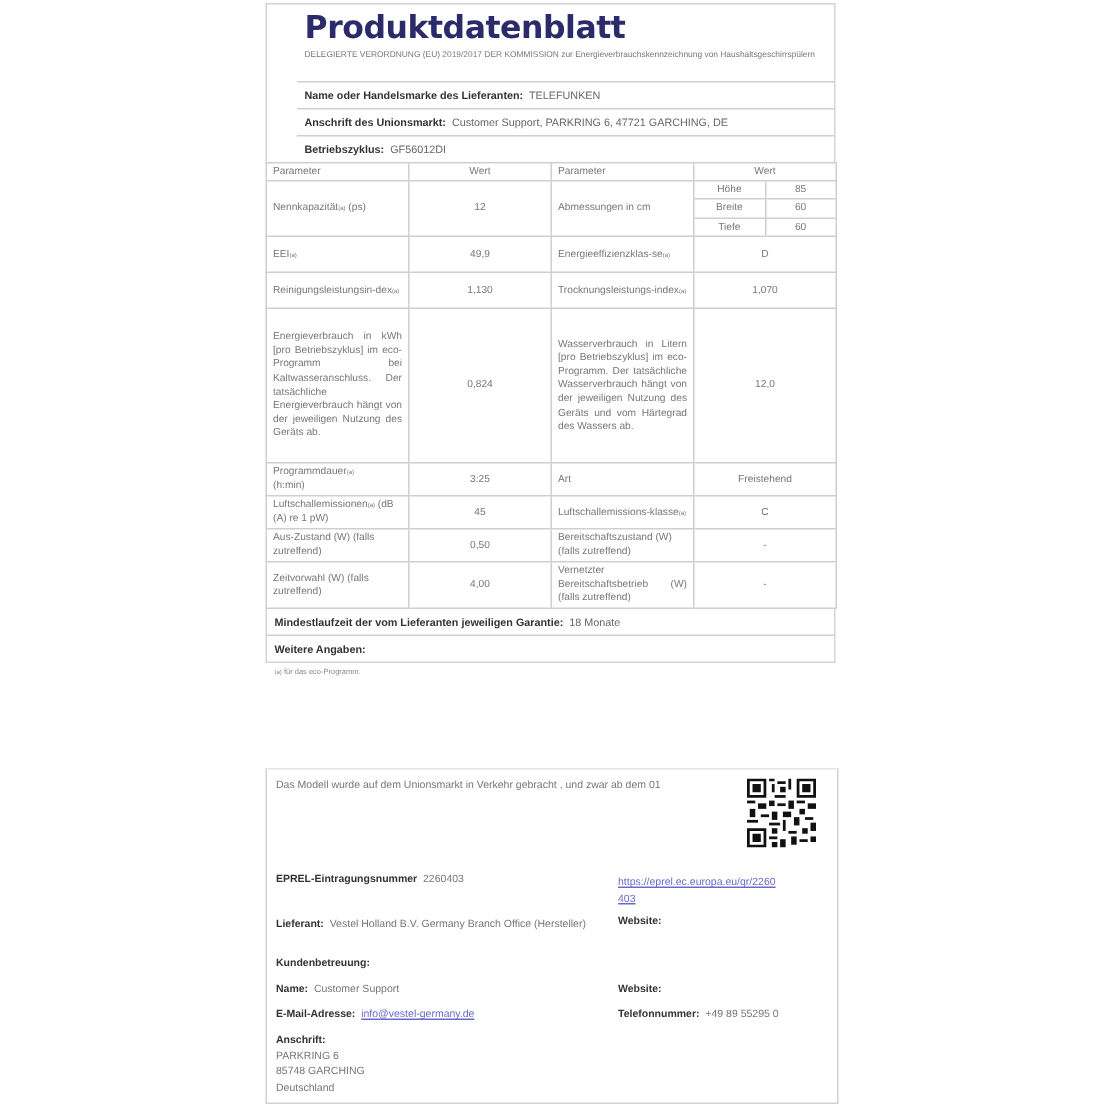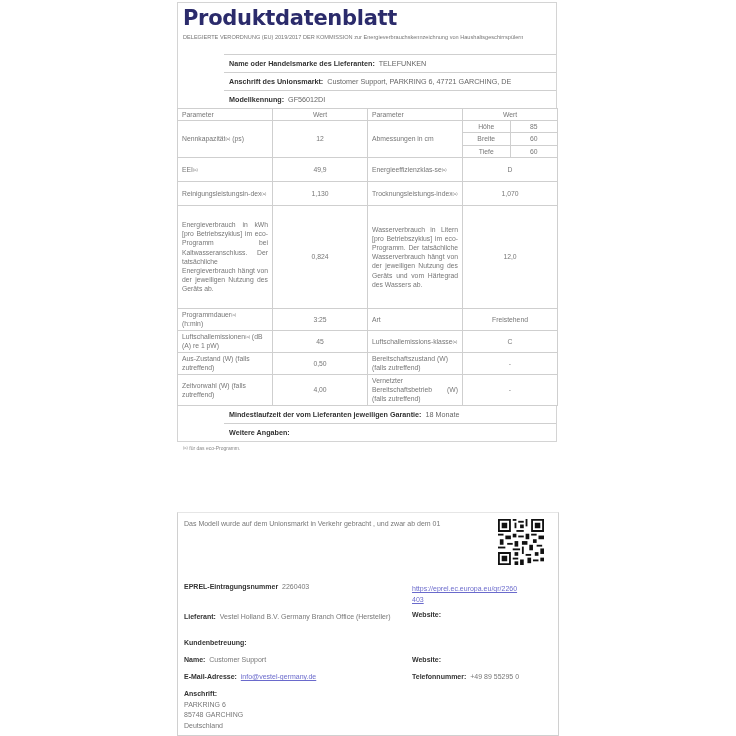--- a/index.html
+++ b/index.html
@@ -1,23 +1,23 @@
 <!DOCTYPE html>
 <html><head>
 <meta charset="utf-8">
 <style>
   html, body { margin: 0; padding: 0; background: #ffffff; }
   body { width: 736px; height: 736px; position: relative; overflow: hidden;
          font-family: "Liberation Sans", "DejaVu Sans", sans-serif; color: #555; }
   .sheet { position: absolute; left: 177px; top: 2px; width: 380px; }
-  .topbox { border: 1px solid #d4d4d4; border-bottom: none; }
+  .topbox { border: 1px solid #d4d4d4; border-bottom: none; padding-left: 20px; }
   .title { font-family: "DejaVu Sans", sans-serif; font-weight: bold; font-size: 21px;
            color: #2b2b6b; padding: 3px 5px 0 5px; height: 25px; letter-spacing: -0.3px; }
   .subtitle { font-size: 5.6px; color: #777; padding: 2px 5px 3px 5px; line-height: 8px; height: 18px; }
-  .row { border-top: 1px solid #cfcfcf; font-size: 7.2px; padding: 0 5px; height: 17px; line-height: 17px; color: #666; margin-left: 46px; }
+  .row { border-top: 1px solid #cfcfcf; font-size: 7.2px; padding: 0 5px; height: 17px; line-height: 17px; color: #666; }
   .row b { color: #333; font-weight: bold; }
   table.params { border-collapse: collapse; width: 380px; table-layout: fixed; font-size: 6.8px; color: #777; }
   table.params td { border: 1px solid #cfcfcf; padding: 1px 4px; vertical-align: middle; line-height: 9.2px; }
   td.c { text-align: center; }
   td.j { text-align: justify; }
   sup { font-size: 4px; vertical-align: top; }
   .sub { border-collapse: collapse; width: 100%; }
   .sub td { border: none !important; border-bottom: 1px solid #cfcfcf !important; text-align: center; padding: 0 2px; line-height: 10px; }
   .sub tr:last-child td { border-bottom: none !important; }
   .sub td.l { border-right: 1px solid #cfcfcf !important; width: 50%; }
@@ -36,21 +36,21 @@
   <div class="topbox">
     <div class="title">Produktdatenblatt</div>
     <div class="subtitle">DELEGIERTE VERORDNUNG (EU) 2019/2017 DER KOMMISSION zur Energieverbrauchskennzeichnung von Haushaltsgeschirrspülern</div>
     <div class="row">
       <b>Name oder Handelsmarke des Lieferanten:</b>&nbsp; <span>TELEFUNKEN</span>
     </div>
     <div class="row">
       <b>Anschrift des Unionsmarkt:</b>&nbsp; <span>Customer Support, PARKRING 6, 47721 GARCHING, DE</span>
     </div>
     <div class="row">
-      <b>Modellkennung:</b>&nbsp; <span>GF56012DI</span>
+      <b>Betriebszyklus:</b>&nbsp; <span>GF56012DI</span>
     </div>
   </div>
 
   <table class="params">
     <colgroup>
         <col style="width:95px">
         <col style="width:95px">
         <col style="width:95px">
         <col style="width:95px">
       </colgroup>

